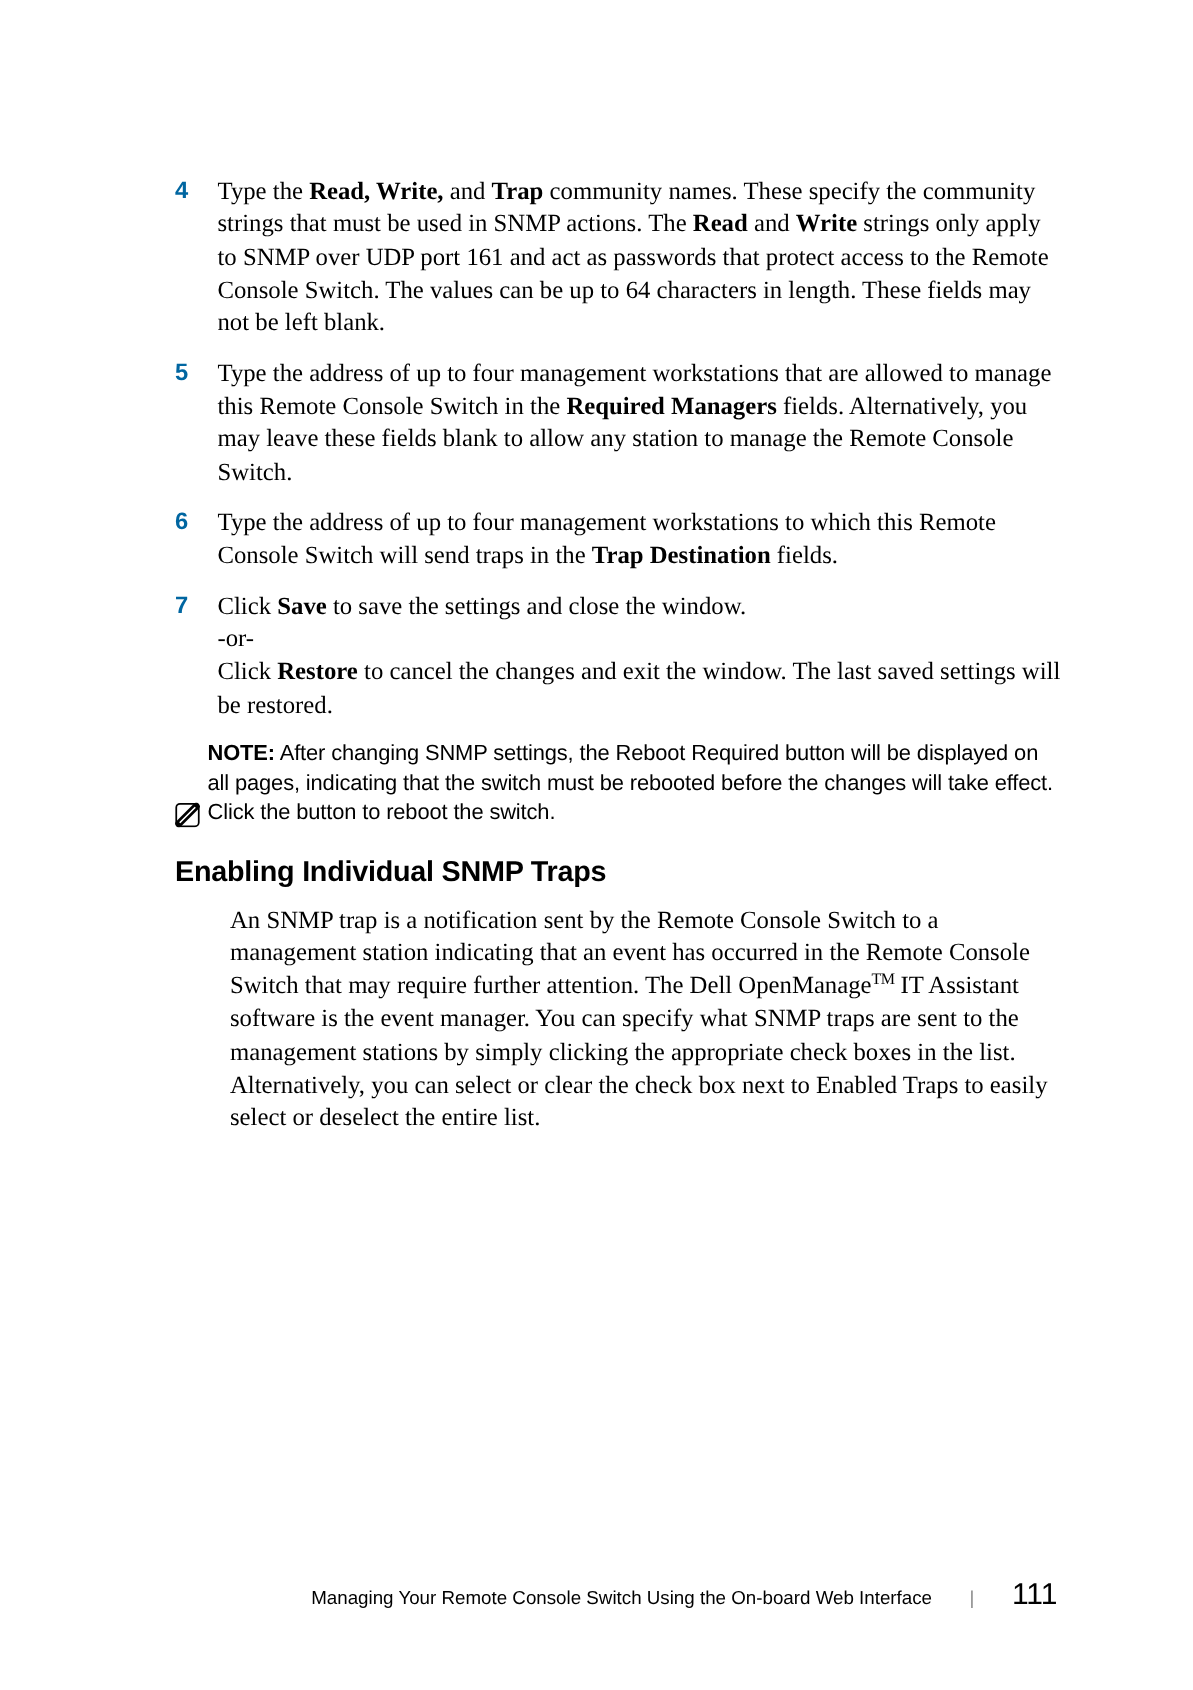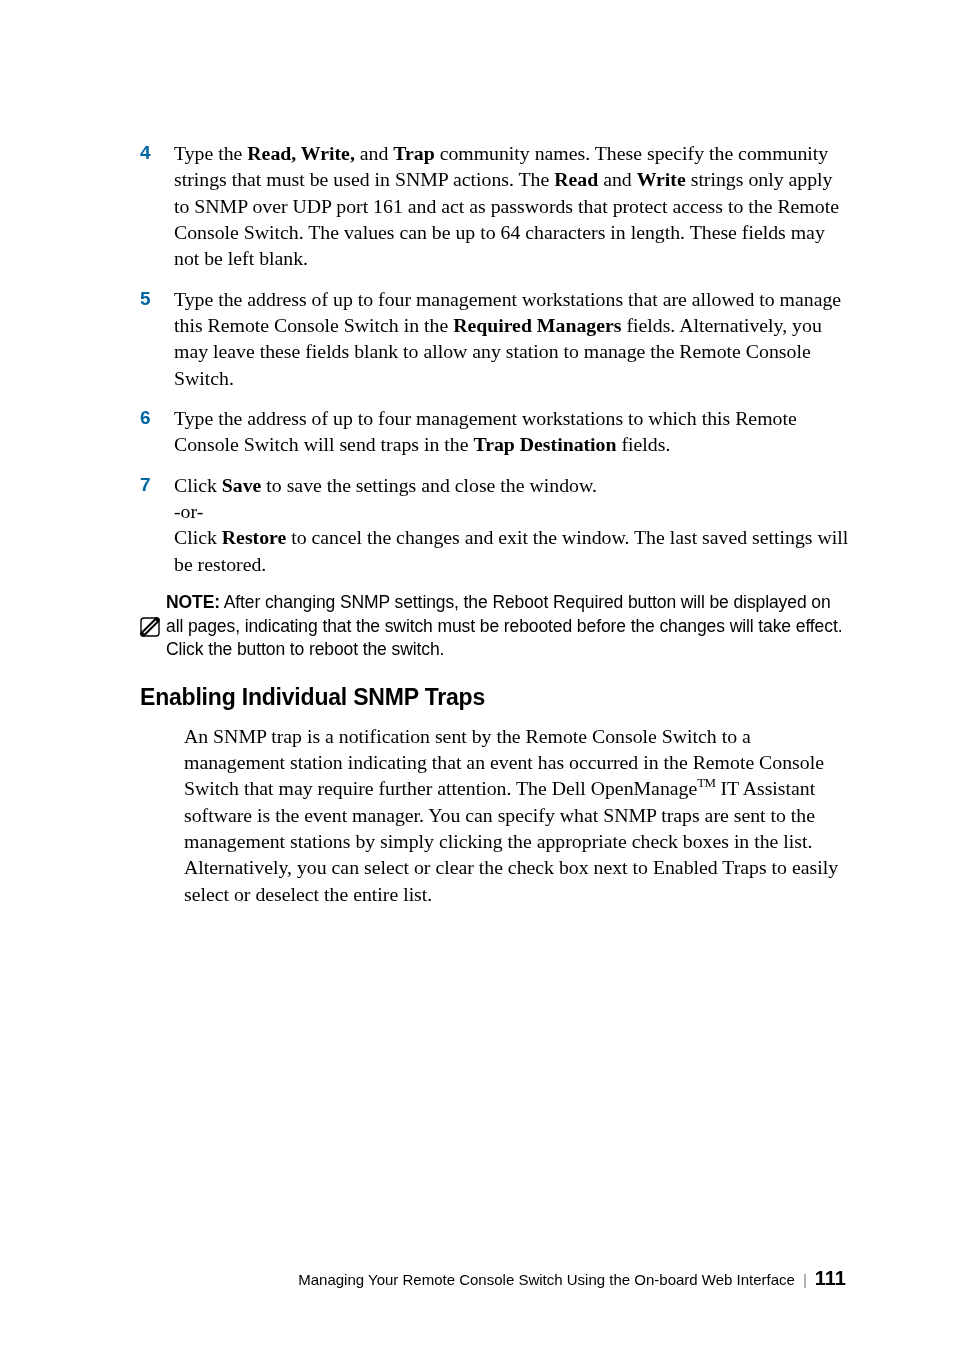--- a/index.html
+++ b/index.html
@@ -31,21 +31,21 @@
   .body-text {
     font-size: 19.8px;
     line-height: 1.33;
     color: #000000;
   }
   .bold-serif {
     font-weight: bold;
   }
   .note-row {
     display: flex;
-    align-items: center;
+    align-items: flex-end;
     margin-top: 2px;
     margin-bottom: 22px;
   }
   .note-icon {
     width: 26px;
     flex-shrink: 0;
     padding-top: 1px;
   }
   .note-icon svg { display: block; }
   .note-text {
@@ -73,30 +73,30 @@
     margin-left: 44px;
   }
   .footer {
     position: absolute;
     bottom: 62px;
     right: 108px;
     font-family: "Helvetica Neue", Arial, sans-serif;
     font-size: 15px;
     display: flex;
     align-items: baseline;
-    gap: 8px;
+    gap: 30px;
     font-stretch: condensed;
   }
   .footer-sep {
     color: #888;
     font-size: 15px;
   }
   .page-num {
-    font-weight: 700;
-    font-size: 20px;
+    font-weight: 400;
+    font-size: 24px;
   }
   .tm { font-size: 0.65em; vertical-align: super; letter-spacing: -0.5px; }
 </style>
 </head>
 <body>
 
 <div class="page">
 
   <div class="list-item">
     <div class="num">4</div>

